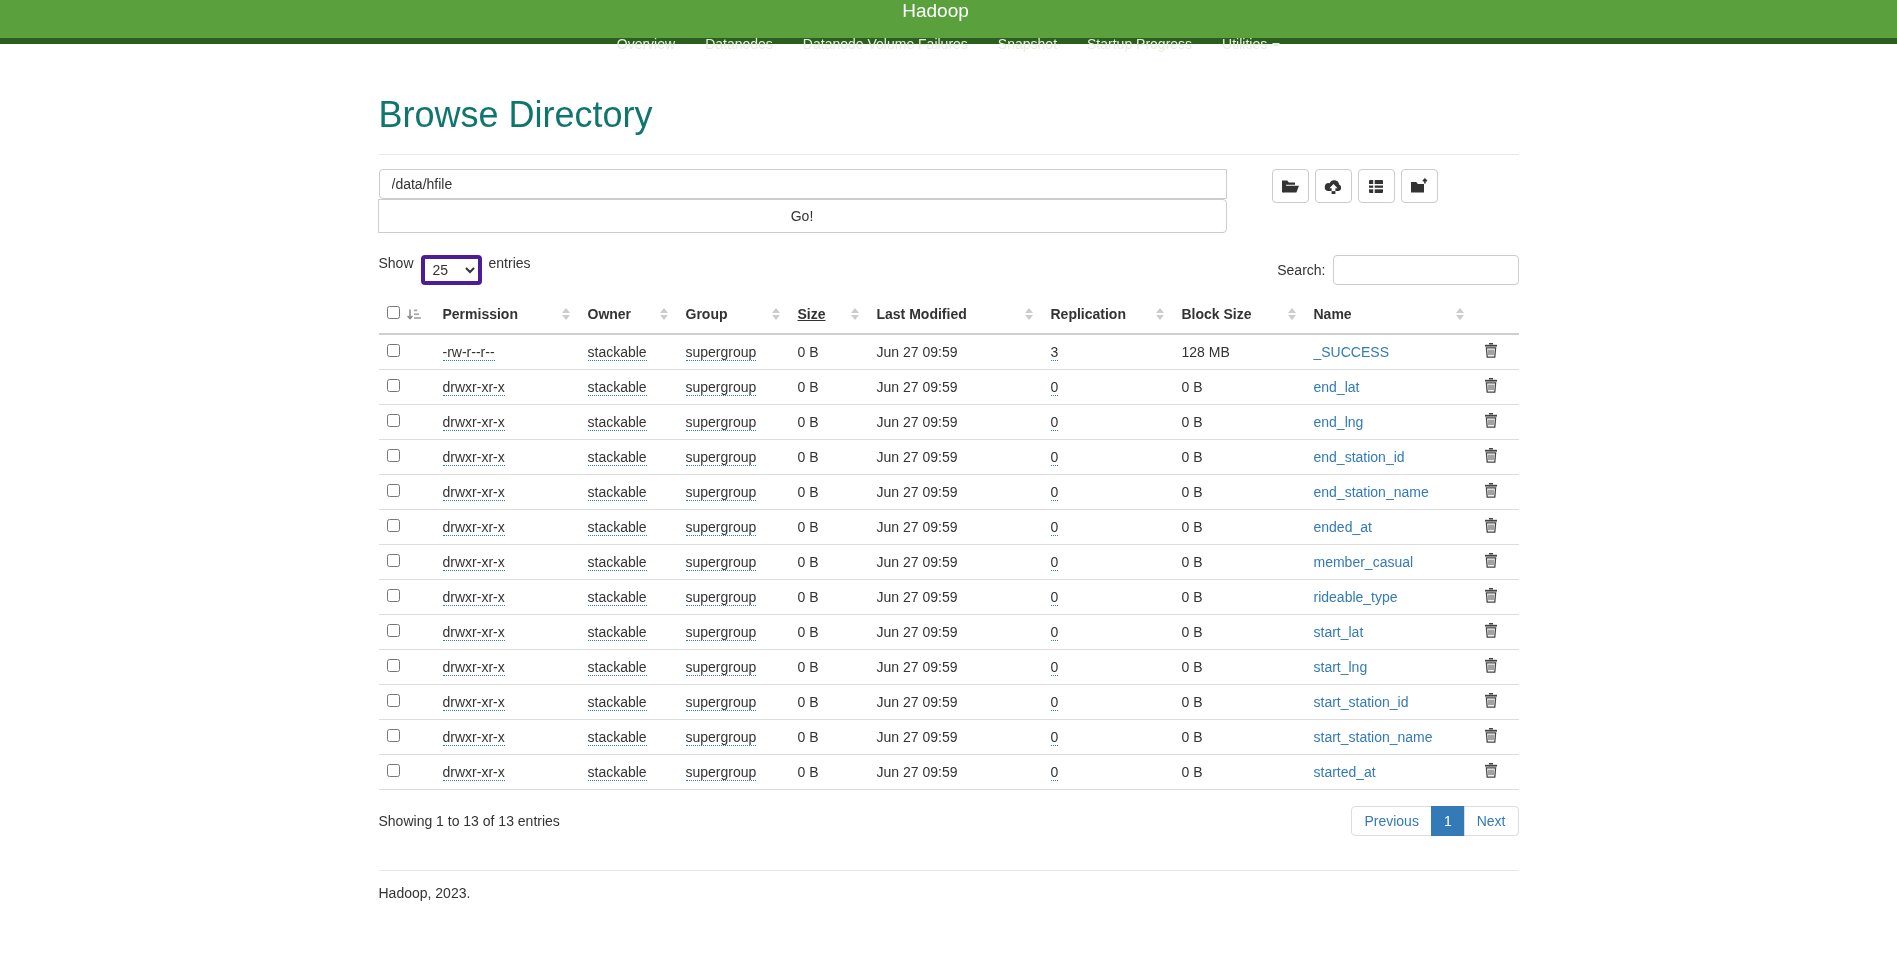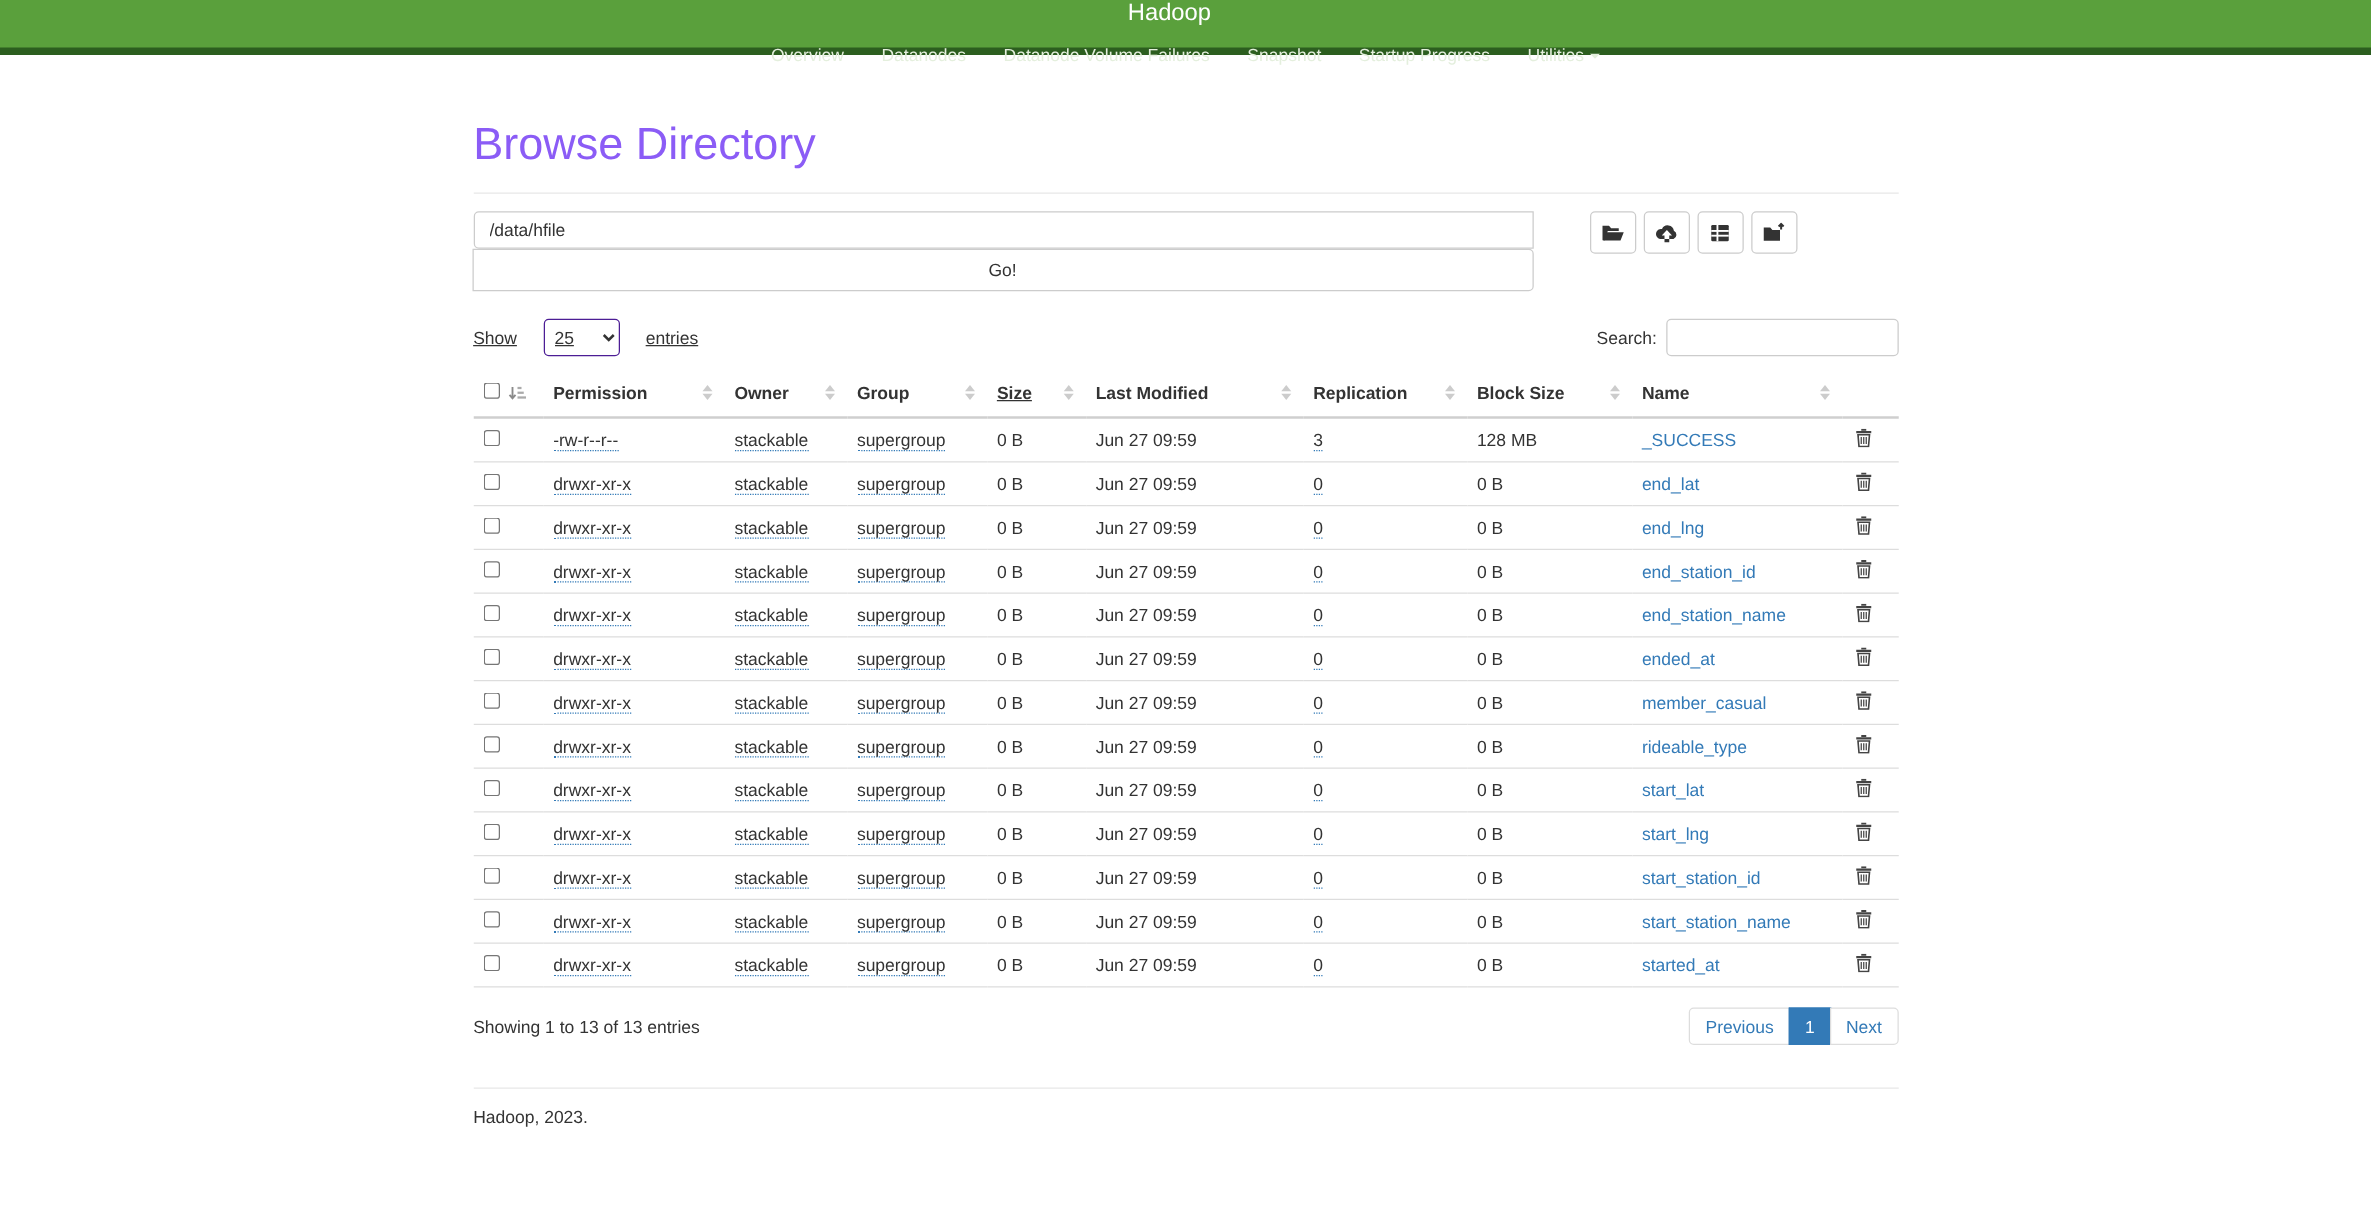--- a/index.html
+++ b/index.html
@@ -10,36 +10,36 @@
 
   
   .navbar { background:#5aa03c; border-bottom:6px solid #2c5e1f; height:44px; }
   .navbar .container { display:flex; align-items:center; height:100%;flex-direction:column; }
   .navbar-brand { color:#ffffff; font-size:19px; text-decoration:none; margin-right:26px; }
   .navbar-menu { list-style:none; display:flex; margin:0; padding:0; }
   .navbar-menu li a { display:block; color:#e4efdd; text-decoration:none; padding:0 15px; line-height:44px; font-size:14px; }
   .caret { display:inline-block; width:0; height:0; border-top:4px solid #e4efdd; border-left:4px solid transparent; border-right:4px solid transparent; margin-left:5px; vertical-align:middle; }
 
   
-  h1.page-title { font-size:36px; font-weight:400; margin:50px 0 18px; color:#8b5cf6; }
+  h1.page-title { font-size:36px; font-weight:400; margin:50px 0 18px; color:#0f766e; }
   hr { border:0; border-top:1px solid #e8e8e8; margin:0 0 14px; }
   hr.footer-hr { margin:34px 0 0; }
 
   
   .path-row { display:flex; align-items:flex-start; margin-top:2px; }
   .input-group { display:flex; width:848px;flex-direction:column; }
   .path-input { flex:1; height:34px; border:1px solid #ccc; border-radius:4px 0 0 4px; padding:6px 12px; font-size:14px; color:#333; outline:none; }
   .go-btn { height:34px; padding:6px 12px; border:1px solid #ccc; margin-left:-1px; border-radius:0 4px 4px 0; background:#fff; font-size:14px; color:#333; cursor:pointer; font-family:inherit; }
   .toolbar { display:flex; gap:6px; margin-left:45px; }
   .tool-btn { width:37px; height:34px; border:1px solid #ccc; border-radius:4px; background:#fff; display:flex; align-items:center; justify-content:center; cursor:pointer; padding:0; }
 
   
   .controls-row { display:flex; justify-content:space-between; align-items:center; margin-top:22px; }
-  .show-entries { display:flex; align-items:center; gap:21px;text-decoration:underline; }
-  .page-size-select { width:61px; height:30px; border:1px solid #4c1d95; border-radius:4px; font-size:14px; color:#333; padding:2px 4px; background:#fff; font-family:inherit; }
+  .show-entries { display:flex; gap:7px; }
+  .page-size-select { width:61px; height:30px; border:4px solid #4c1d95; border-radius:4px; font-size:14px; color:#333; padding:2px 4px; background:#fff; font-family:inherit; }
   .search-box { display:flex; align-items:center; }
   .search-box label { margin-right:7px; }
   .search-input { width:186px; height:30px; border:1px solid #ccc; border-radius:4px; padding:4px 10px; font-size:14px; outline:none; }
 
   
   table.files { width:100%; border-collapse:collapse; table-layout:fixed; margin-top:12px; }
   table.files th { text-align:left; font-weight:700; padding:9px 26px 11px 8px; border-bottom:2px solid #cfcfcf; position:relative; font-size:14px; color:#333; }
   table.files td { text-align:left; padding:8px; border-top:1px solid #ddd; font-size:14px; color:#333; overflow:hidden; white-space:nowrap; }
   table.files tbody tr:last-child td { border-bottom:1px solid #ddd; }
   .sorters { position:absolute; right:10px; top:50%; transform:translateY(-58%); }

